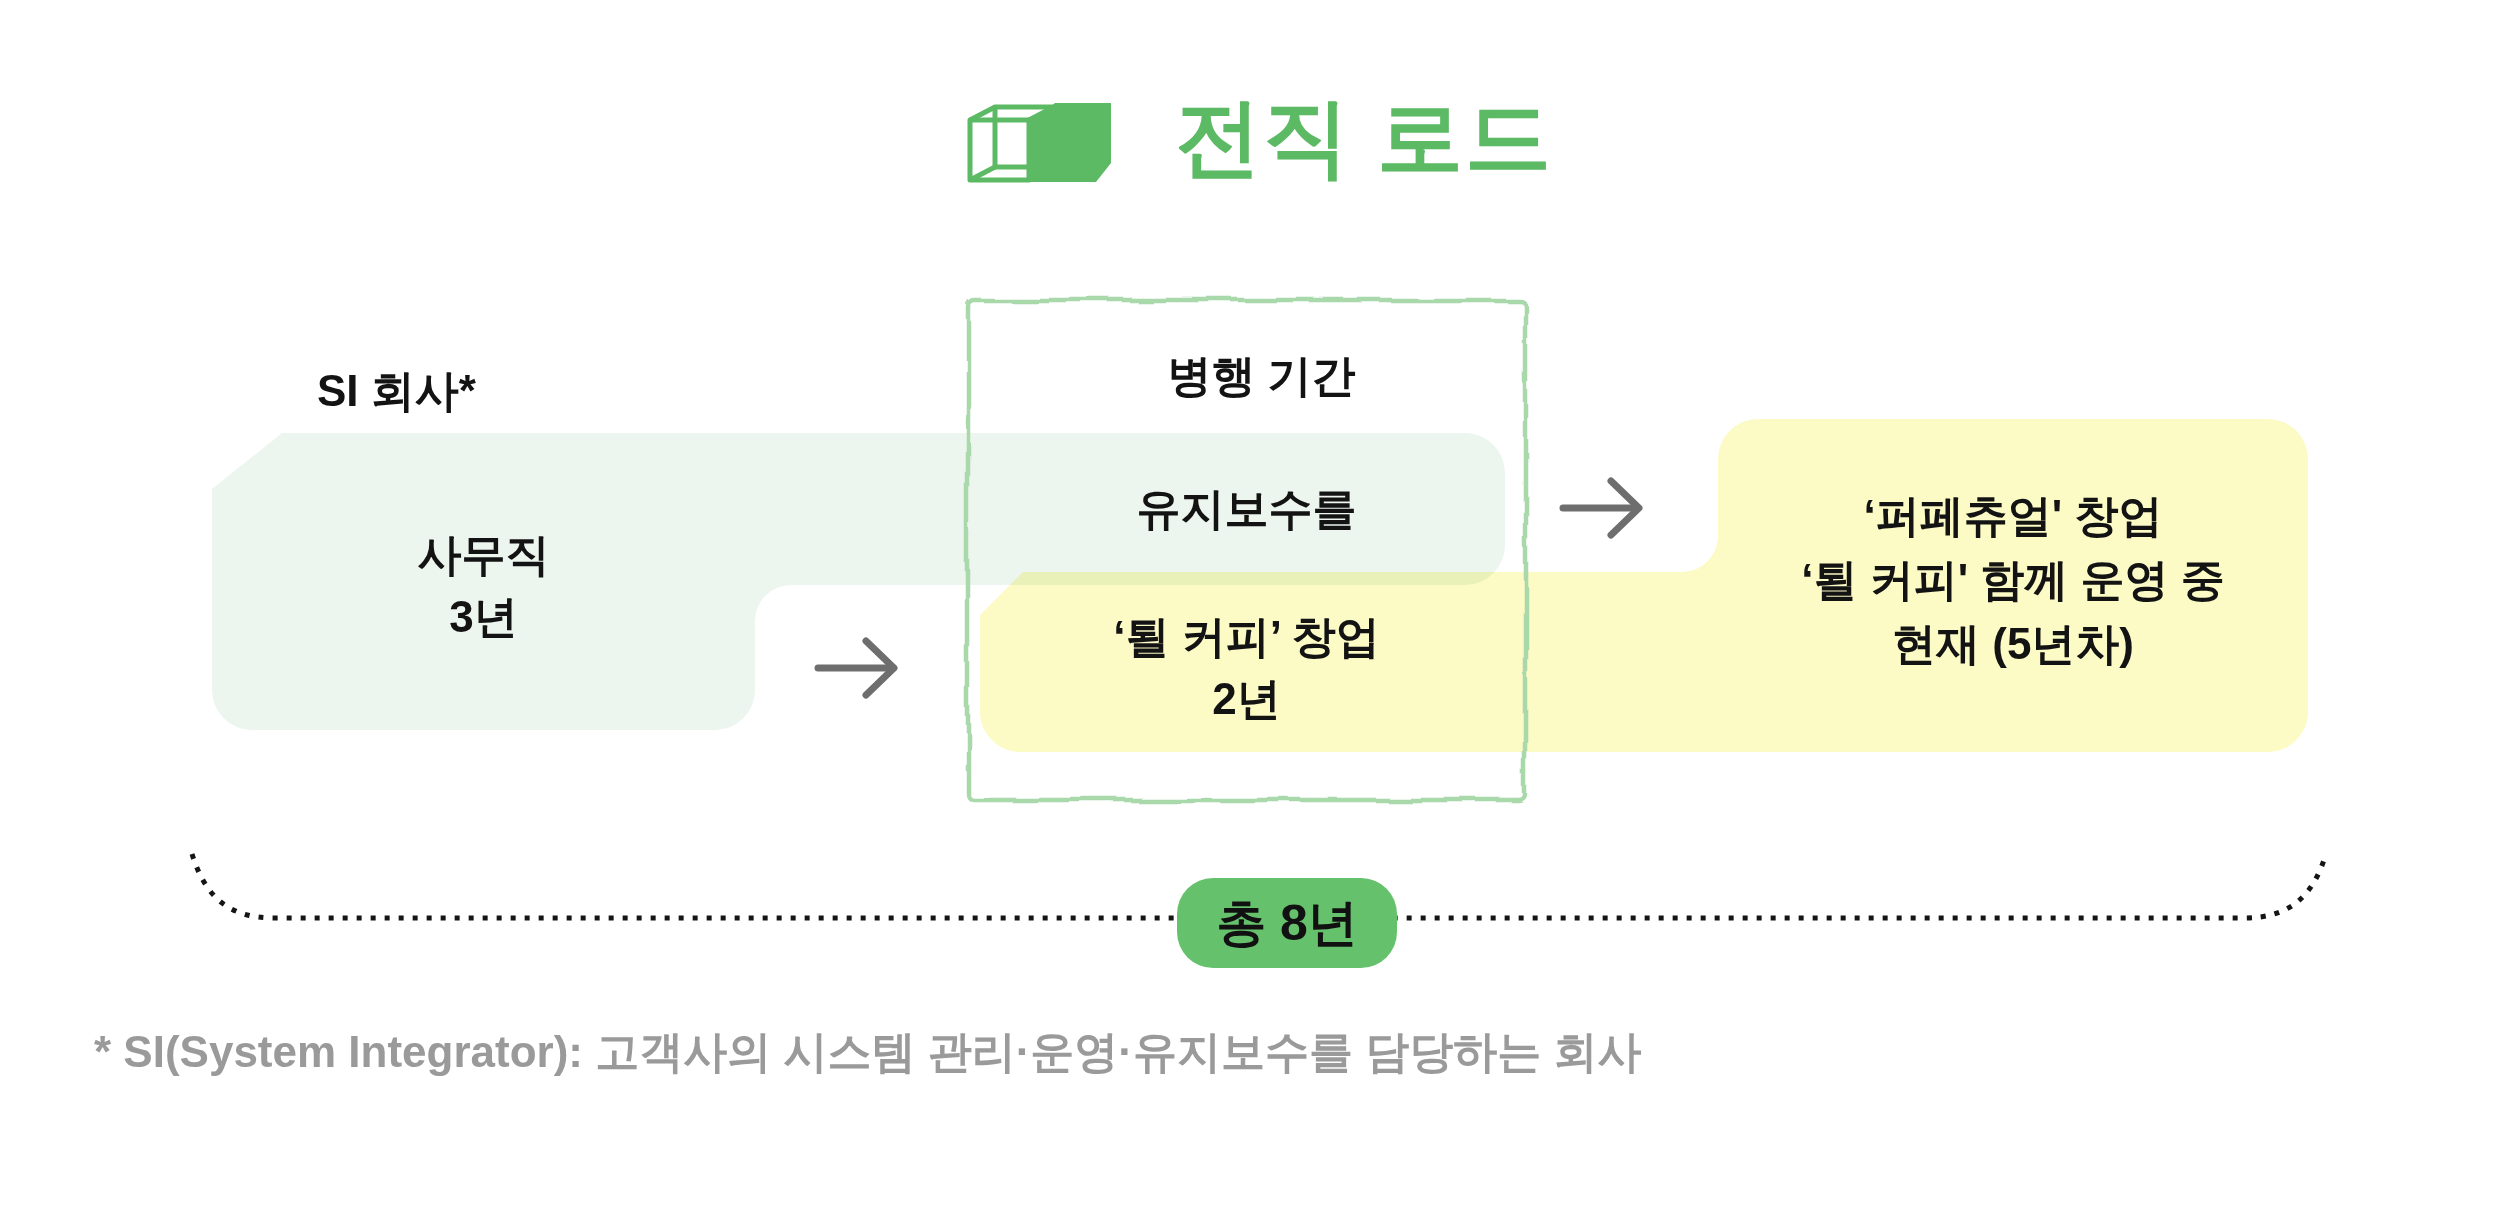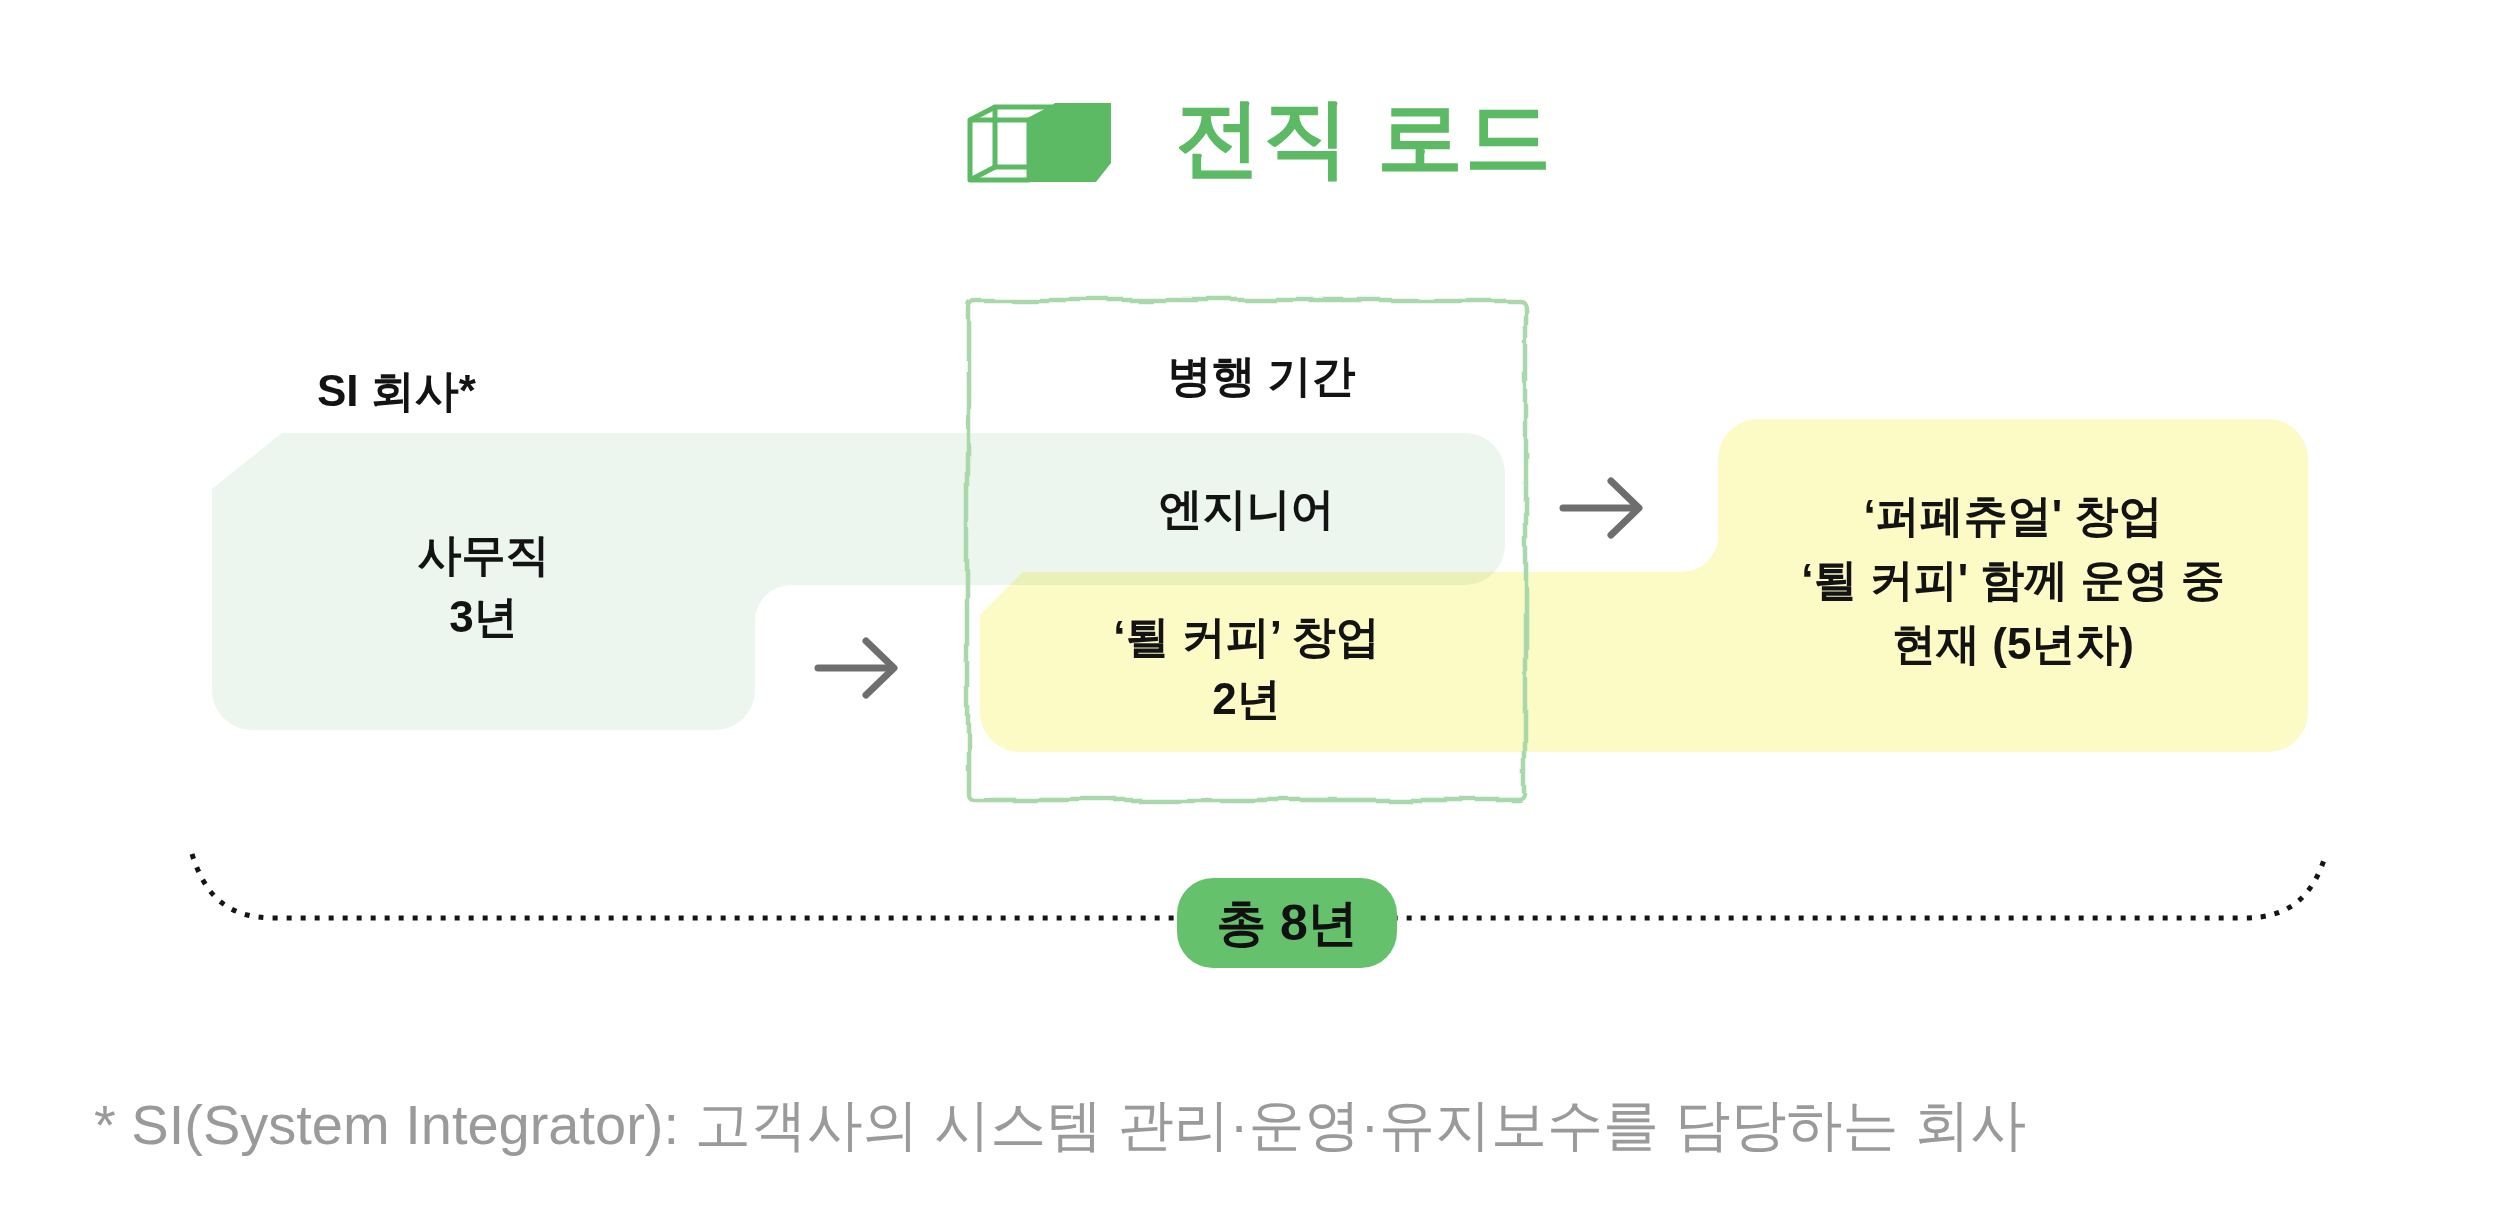--- a/index.html
+++ b/index.html
@@ -40,22 +40,22 @@
   .stack-office{left:212px;top:524px;width:543px;}
   .stack-coffee{left:968px;top:606px;width:557px;}
   .stack-current{left:1718px;top:484px;width:590px;}
   .total-badge{
     position:absolute;left:1177px;top:878px;width:220px;height:90px;
     background:var(--badge-green);border-radius:36px;
     display:flex;align-items:center;justify-content:center;
     font-size:50px;font-weight:700;color:#111111;
   }
   .footnote{
-    position:absolute;left:94px;top:1100px;
-    font-size:56px;font-weight:400;color:var(--footnote-gray);line-height:50px;
+    position:absolute;left:94px;top:1027px;
+    font-size:44px;font-weight:700;color:var(--footnote-gray);line-height:50px;
   }
 </style>
 </head>
 <body>
 
 <div class="canvas">
 
   <svg class="diagram-svg" viewBox="0 0 2520 1216" aria-hidden="true">
     <defs>
       <filter id="wobble" x="-10%" y="-10%" width="120%" height="120%">
@@ -93,21 +93,21 @@
   </div>
 
   <div class="txt label label-si">SI 회사*</div>
   <div class="txt label label-parallel centered">병행 기간</div>
 
   <div class="txt stack stack-office centered">
     <span class="line">사무직</span>
     <span class="line value">3년</span>
   </div>
 
-  <div class="txt label label-engineer centered">엔지니어</div>
+  <div class="txt label label-engineer centered">유지보수를</div>
 
   <div class="txt stack stack-coffee centered">
     <span class="line">‘퇼 커피’ 창업</span>
     <span class="line value">2년</span>
   </div>
 
   <div class="txt stack stack-current centered">
     <span class="line line3">‘퍼페츄얼' 창업</span>
     <span class="line line3">‘퇼 커피' 함께 운영 중</span>
     <span class="line line3 value">현재 (5년차)</span>

